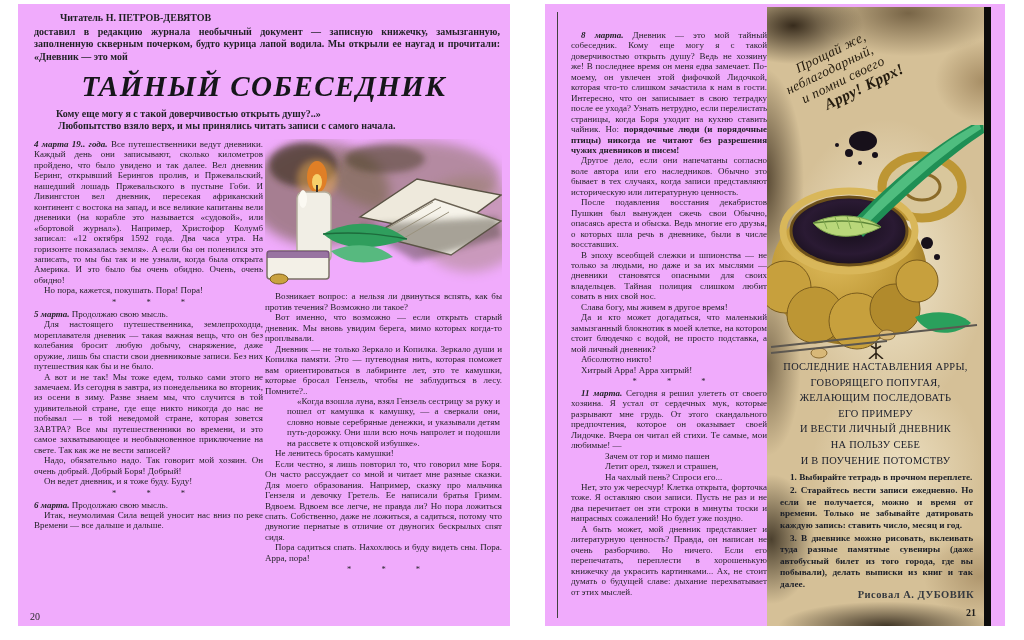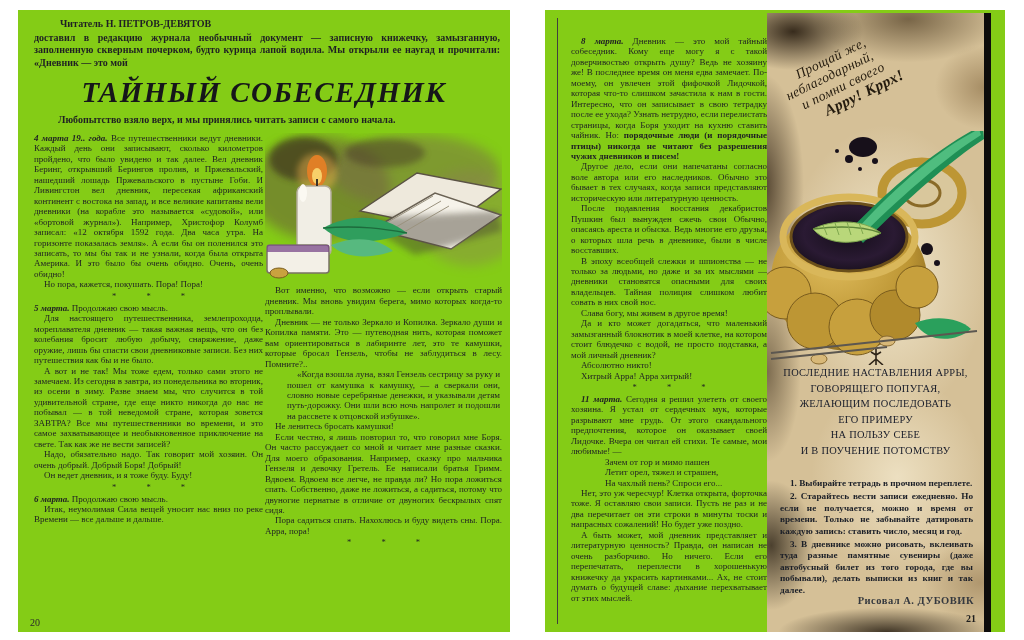--- a/index.html
+++ b/index.html
@@ -1,19 +1,19 @@
 <!DOCTYPE html>
 <html><head>
 <meta charset="utf-8">
 <style>
   html,body{margin:0;padding:0;}
   body{width:1024px;height:640px;background:#ffffff;position:relative;overflow:hidden;
        font-family:"Liberation Serif","DejaVu Serif",serif;color:#1f2024;}
   .spread{position:absolute;inset:0;}
-  .page{position:absolute;top:10px;height:622px;background:#84cc16;}
+  .page{position:absolute;top:4px;height:622px;background:#f0abfc;}
   .page-left{left:18px;width:492px;}
   .page-right{left:545px;width:460px;}
   
   .intro{font-weight:bold;font-size:10px;line-height:12.5px;margin:8px 10px 0 16px;text-align:justify;}
   .intro-l1{margin-left:42px;margin-bottom:1px;}
   .title{font-style:italic;font-weight:600;font-size:29px;letter-spacing:1.5px;text-align:center;
          margin:7px 0 5px 0;color:#16161a;}
   .sub{font-weight:bold;font-size:10px;line-height:12px;margin:0 10px 0 38px;}
   .sub2{margin-left:40px;}
   
@@ -64,20 +64,21 @@
 </style>
 </head>
 <body>
 
 <div class="spread">
 
   <section class="page page-left">
     <div class="intro intro-l1">Читатель Н. ПЕТРОВ-ДЕВЯТОВ</div>
     <p class="intro" style="margin-top:0;">доставил в редакцию журнала необычный документ — записную книжечку, замызганную, заполненную скверным почерком, будто курица лапой водила. Мы открыли ее наугад и прочитали: «Дневник — это мой</p>
     <h1 class="title">ТАЙНЫЙ СОБЕСЕДНИК</h1>
+    <p class="sub">Кому еще могу я с такой доверчивостью открыть душу?..»</p>
     <p class="sub sub2">Любопытство взяло верх, и мы принялись читать записи с самого начала.</p>
 
     <div class="cols">
       <div class="col col1">
         <p class="para" style="text-indent:0;"><span class="entry-date">4 марта 19.. года.</span><span> Все путешественники ведут дневники. Каждый день они записывают, сколько километров пройдено, что было увидено и так далее. Вел дневник Беринг, открывший Берингов пролив, и Пржевальский, нашедший лошадь Пржевальского в пустыне Гоби. И Ливингстон вел дневник, пересекая африканский континент с востока на запад, и все великие капитаны вели дневники (на корабле это называется «судовой», или «бортовой журнал»). Например, Христофор Колумб записал: «12 октября 1592 года. Два часа утра. На горизонте показалась земля». А если бы он поленился это записать, то мы бы так и не узнали, когда была открыта Америка. И это было бы очень обидно. Очень, очень обидно!</span></p>
         <p class="para">Но пора, кажется, покушать. Пора! Пора!</p>
         <div class="sep">* * *</div>
         <p class="para" style="text-indent:0;"><span class="entry-date">5 марта.</span><span> Продолжаю свою мысль.</span></p>
         <p class="para">Для настоящего путешественника, землепроходца, мореплавателя дневник — такая важная вещь, что он без колебания бросит любую добычу, снаряжение, даже оружие, лишь бы спасти свои дневниковые записи. Без них путешествия как бы и не было.</p>
         <p class="para">А вот и не так! Мы тоже едем, только сами этого не замечаем. Из сегодня в завтра, из понедельника во вторник, из осени в зиму. Разве знаем мы, что случится в той удивительной стране, где еще никто никогда до нас не побывал — в той неведомой стране, которая зовется ЗАВТРА? Все мы путешественники во времени, и это самое захватывающее и необыкновенное приключение на свете. Так как же не вести записей?</p>
@@ -114,20 +115,21 @@
           <rect x="32" y="53" width="34" height="70" rx="6" fill="#f1eee5" stroke="#b3ac9a" stroke-width="1.5"></rect>
           <ellipse cx="38" cy="60" rx="4" ry="9" fill="#fbf9f2"></ellipse>
           <path d="M52,53 L52,46" stroke="#3a3228" stroke-width="2"></path>
           <path d="M58,95 C90,78 122,84 142,100 C114,110 80,114 58,95 Z" fill="#2f9e5d"></path>
           <path d="M66,112 C92,102 114,106 128,118 C106,126 80,126 66,112 Z" fill="#57b97f"></path>
           <path d="M58,95 C95,92 120,96 142,100" stroke="#1d6b3c" stroke-width="1.5" fill="none"></path>
           <rect x="2" y="112" width="62" height="28" rx="3" fill="#f3f0e7" stroke="#7a7266" stroke-width="1.5"></rect>
           <rect x="2" y="112" width="62" height="7" fill="#7a4a8a" opacity=".75"></rect>
           <ellipse cx="14" cy="140" rx="9" ry="5" fill="#c9a23f" stroke="#7a5c1d"></ellipse>
         </svg>
+        <p class="para">Возникает вопрос: а нельзя ли двинуться вспять, как бы против течения? Возможно ли такое?</p>
         <p class="para">Вот именно, что возможно — если открыть старый дневник. Мы вновь увидим берега, мимо которых когда-то проплывали.</p>
         <p class="para">Дневник — не только Зеркало и Копилка. Зеркало души и Копилка памяти. Это — путеводная нить, которая поможет вам ориентироваться в лабиринте лет, это те камушки, которые бросал Гензель, чтобы не заблудиться в лесу. Помните?..</p>
         <p class="hquote">«Когда взошла луна, взял Гензель сестрицу за руку и пошел от камушка к камушку, — а сверкали они, словно новые серебряные денежки, и указывали детям путь-дорожку. Они шли всю ночь напролет и подошли на рассвете к отцовской избушке».</p>
         <p class="para">Не ленитесь бросать камушки!</p>
         <p class="para">Если честно, я лишь повторил то, что говорил мне Боря. Он часто рассуждает со мной и читает мне разные сказки. Для моего образования. Например, сказку про мальчика Гензеля и девочку Гретель. Ее написали братья Гримм. Вдвоем. Вдвоем все легче, не правда ли? Но пора ложиться спать. Собственно, даже не ложиться, а садиться, потому что двуногие пернатые в отличие от двуногих бескрылых спят сидя.</p>
         <p class="para">Пора садиться спать. Нахохлюсь и буду видеть сны. Пора. Арра, пора!</p>
         <div class="sep">* * *</div>
       </div>
     </div>
     <div class="pagenum pn-left">20</div>
@@ -213,20 +215,21 @@
 
       <svg class="footprint" width="22" height="16" viewBox="0 0 22 16">
         <path d="M11,0 L11,10 M11,10 L4,16 M11,10 L11,16 M11,10 L18,16 M6,3 L11,6 M16,3 L11,6" stroke="#2e2418" stroke-width="1.6" fill="none"></path>
       </svg>
 
       <div class="instructions">
         <div>ПОСЛЕДНИЕ НАСТАВЛЕНИЯ АРРЫ,</div>
         <div>ГОВОРЯЩЕГО ПОПУГАЯ,</div>
         <div>ЖЕЛАЮЩИМ ПОСЛЕДОВАТЬ</div>
         <div>ЕГО ПРИМЕРУ</div>
+        <div>И ВЕСТИ ЛИЧНЫЙ ДНЕВНИК</div>
         <div>НА ПОЛЬЗУ СЕБЕ</div>
         <div>И В ПОУЧЕНИЕ ПОТОМСТВУ</div>
       </div>
 
       <div class="instr-list">
         <p>1. Выбирайте тетрадь в прочном переплете.</p>
         <p>2. Старайтесь вести записи ежедневно. Но если не получается, можно и время от времени. Только не забывайте датировать каждую запись: ставить число, месяц и год.</p>
         <p>3. В дневнике можно рисовать, вклеивать туда разные памятные сувениры (даже автобусный билет из того города, где вы побывали), делать выписки из книг и так далее.</p>
       </div>
 

